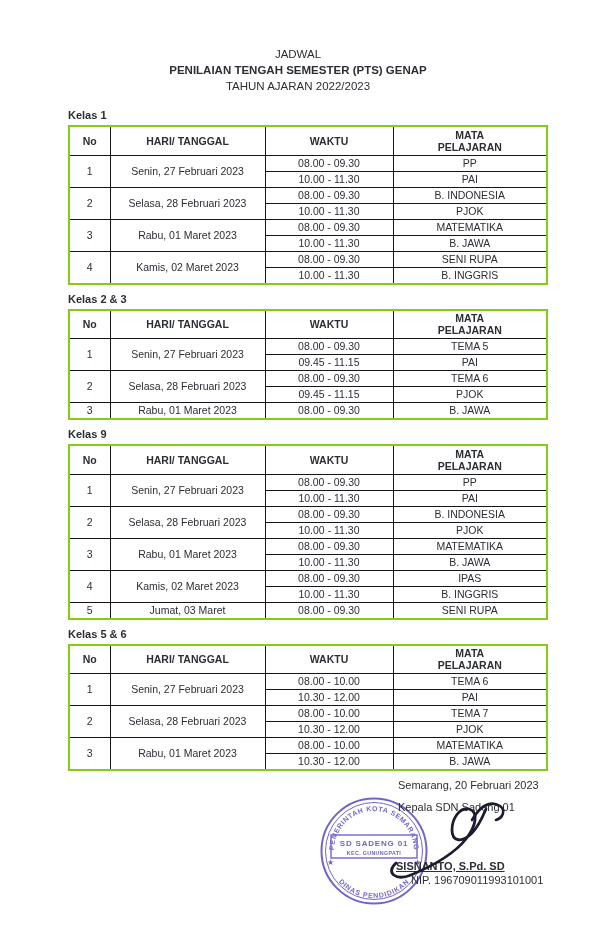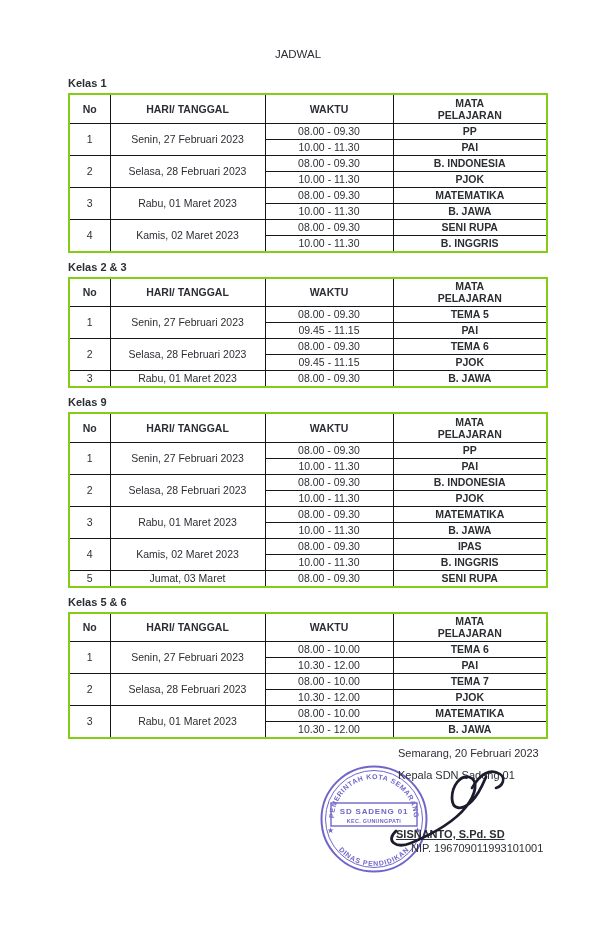--- a/index.html
+++ b/index.html
@@ -36,39 +36,41 @@
     font-size:10.5px;
     font-weight:bold;
     height:29px;
     line-height:12px;
     white-space:pre-line;
   }
   table.schedule td { font-size:10.5px; height:13px; line-height:13px; padding:1px 2px; }
   .c0 { width:41px; }
   .c1 { width:155px; }
   .c2 { width:128px;margin-left:20px; }
-  .c3 { width:154px;font-weight:bold; }
+  .c3 { width:154px; }
 
   .sig-area { position:relative; height:180px; margin-top:8px; }
   .sig-line { position:absolute; font-size:11px; line-height:13px; white-space:nowrap; z-index:2; }
   .sig-date { left:330px; top:0; }
   .sig-role { left:330px; top:22px; }
   .sig-name { left:328px; top:81px; font-weight:bold; text-decoration:underline; }
   .sig-nip  { left:328px; top:95px;margin-left:15px; }
 
   .stamp-svg { position:absolute; left:250px; top:16px; z-index:1; opacity:0.88; }
   .ink-svg   { position:absolute; left:318px; top:20px; z-index:3; }
 </style>
 </head>
 <body>
 
 <div class="page">
 
   <div class="title-block">
     <div>JADWAL</div>
+    <div class="bold">PENILAIAN TENGAH SEMESTER (PTS) GENAP</div>
+    <div>TAHUN AJARAN 2022/2023</div>
   </div>
 
   <div id="sections">
       <div class="section">
         <div class="section-label">Kelas 1</div>
         <table class="schedule">
           <thead>
             <tr>
               <th class="c0">No</th>
               <th class="c1">HARI/ TANGGAL</th>

